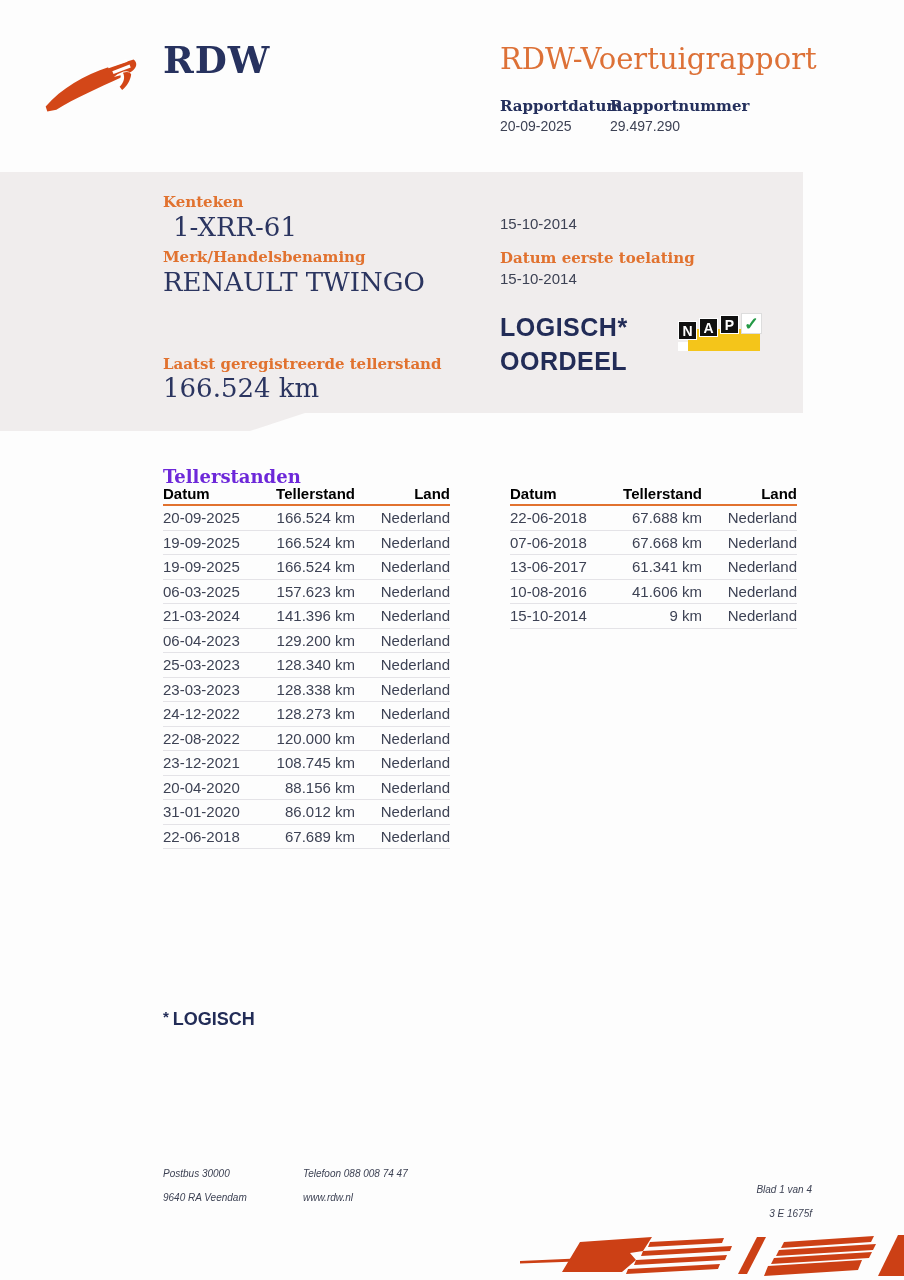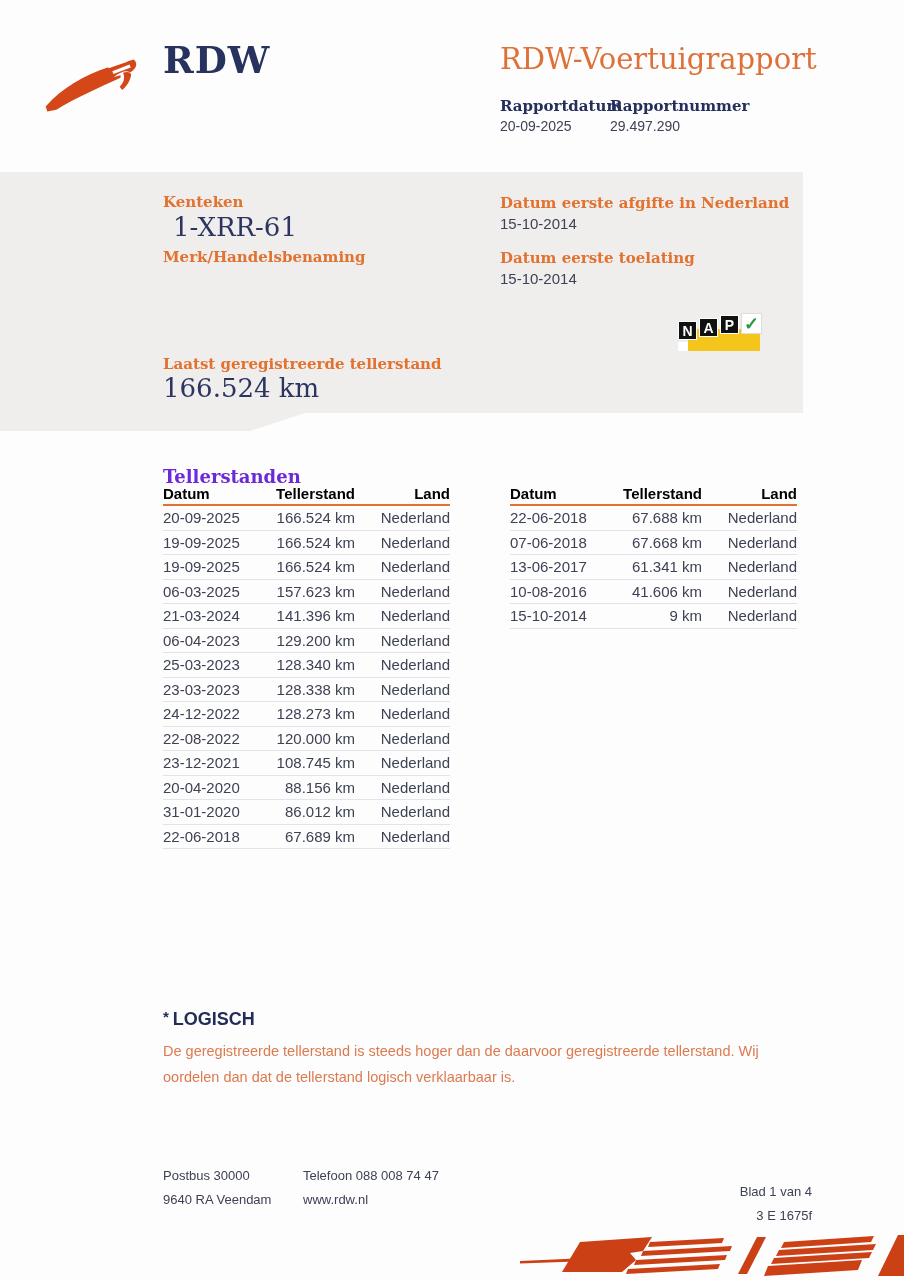--- a/index.html
+++ b/index.html
@@ -101,21 +101,21 @@
   .fn-title {
     position:absolute; left:163px; top:1008px;
     font-size:18px; font-weight:bold; color:#222c57;
   }
   .fn-star { font-size:15px; vertical-align:3px; margin-right:4px; }
   .fn-body {
     position:absolute; left:163px; top:1038px; width:655px;
     font-size:14.5px; color:#dc7a50; line-height:26px;
   }
   
-  .foot { position:absolute; font-size:13px; color:#3d4254; }
+  .foot { position:absolute; font-size:10px; color:#3d4254;font-style:italic; }
   .f-r1 { top:1168px; } .f-r2 { top:1192px; }
   .f-c1 { left:163px; } .f-c2 { left:303px; }
   .f-right { left:612px; width:200px; text-align:right;margin-top:16px; }
   .stripes-svg { position:absolute; right:0; bottom:0; width:404px; height:50px; }
 </style>
 </head>
 <body>
 
 <div class="page">
 
@@ -131,28 +131,32 @@
   <div class="doc-title">RDW-Voertuigrapport</div>
   <div class="meta-label m1">Rapportdatum</div>
   <div class="meta-label m2">Rapportnummer</div>
   <div class="meta-value m1">20-09-2025</div>
   <div class="meta-value m2">29.497.290</div>
 
   <div class="panel">
     <div class="lbl" style="left:163px; top:21px;">Kenteken</div>
     <div class="bigval" style="left:173px; top:40px;">1-XRR-61</div>
     <div class="lbl" style="left:163px; top:76px;">Merk/Handelsbenaming</div>
+    <div class="bigval" style="left:163px; top:95px;">RENAULT TWINGO</div>
     <div class="lbl" style="left:163px; top:183px;">Laatst geregistreerde tellerstand</div>
     <div class="bigval" style="left:163px; top:201px;">166.524 km</div>
 
-    <div class="lbl" style="left:500px; top:22px;">Datum eerste afgifte in Nederland</div>
     <div class="smallval" style="left:500px; top:43px;">15-10-2014</div>
     <div class="lbl" style="left:500px; top:77px;">Datum eerste toelating</div>
     <div class="smallval" style="left:500px; top:98px;">15-10-2014</div>
 
+    <div class="oordeel">
+      <div>LOGISCH*</div>
+      <div>OORDEEL</div>
+    </div>
 
     <div class="nap">
       <div class="nap-yellow"></div>
       <div class="nap-white-sq"></div>
       <div class="nap-box nap-n">N</div>
       <div class="nap-box nap-a">A</div>
       <div class="nap-box nap-p">P</div>
       <div class="nap-check">✓</div>
     </div>
   </div>
@@ -268,21 +272,20 @@
         </div>
         <div class="trow">
           <div class="c0">15-10-2014</div>
           <div class="c1">9 km</div>
           <div class="c2">Nederland</div>
         </div>
       </div>
   </div>
 
   <div class="fn-title"><span class="fn-star">*</span><span>LOGISCH</span></div>
-  <div class="fn-body">De geregistreerde tellerstand is steeds hoger dan de daarvoor geregistreerde tellerstand. Wij oordelen dan dat de tellerstand logisch verklaarbaar is.</div>
 
   <div class="foot f-r1 f-c1">Postbus 30000</div>
   <div class="foot f-r2 f-c1">9640 RA Veendam</div>
   <div class="foot f-r1 f-c2">Telefoon 088 008 74 47</div>
   <div class="foot f-r2 f-c2">www.rdw.nl</div>
   <div class="foot f-r1 f-right">Blad 1 van 4</div>
   <div class="foot f-r2 f-right">3 E 1675f</div>
 
   <svg class="stripes-svg" viewBox="0 0 404 50" xmlns="http://www.w3.org/2000/svg">
     <g fill="#cc4015">

